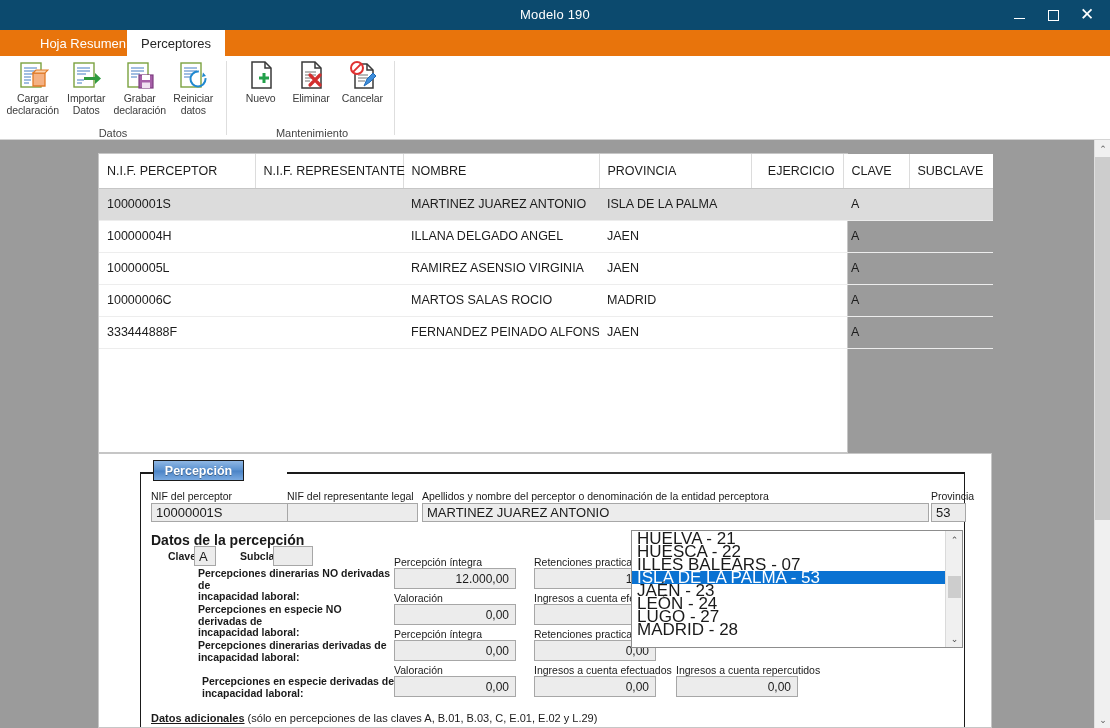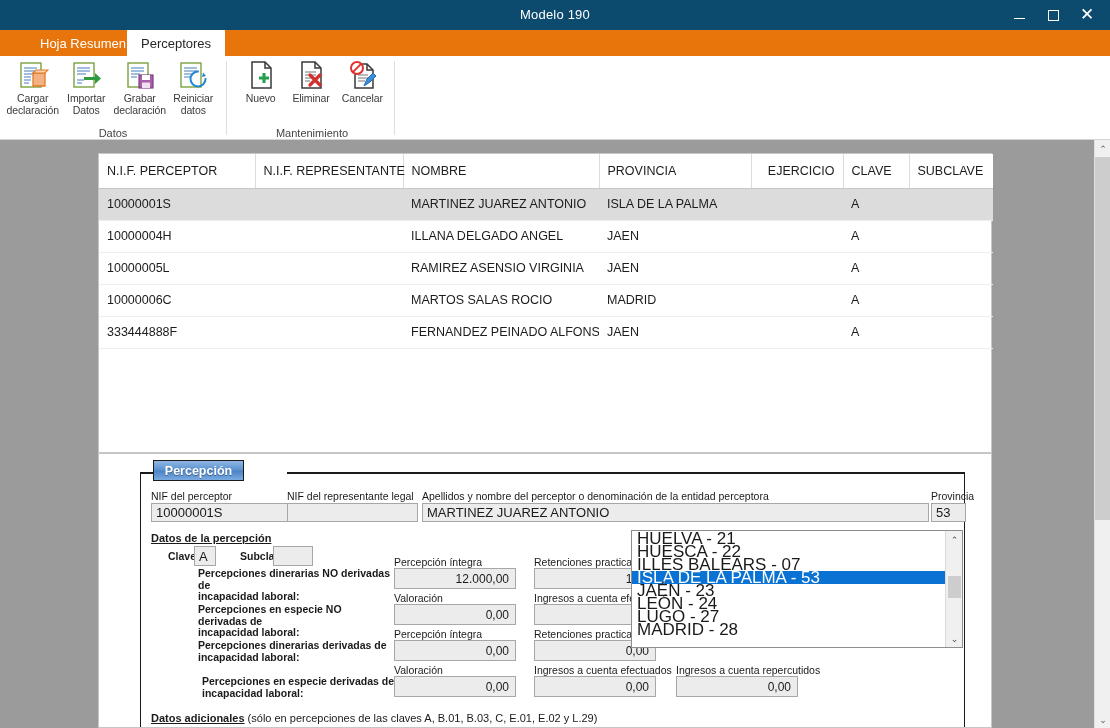--- a/index.html
+++ b/index.html
@@ -92,21 +92,21 @@
   .workarea {
     position: absolute; left: 0; top: 140px;
     width: 1094px; height: 588px;
     background: #9b9b9b;
     overflow: hidden;
   }
 
   
   .grid {
     position: absolute; left: 98px; top: 13px;
-    width: 894px; height: 300px;
+    width: 750px; height: 300px;
     background: #ffffff;
     border: 1px solid #c6c6c6;
   }
   table.dg { width: 100%; border-collapse: collapse; table-layout: fixed; }
   table.dg th {
     height: 34px; font-weight: normal; font-size: 12.5px;
     color: #1c1c1c; text-align: left; padding: 0 8px;
     border-right: 1px solid #dcdcdc;
     border-bottom: 1px solid #c6c6c6;
     background: #ffffff; white-space: nowrap;
@@ -455,21 +455,21 @@
 
         <div class="abs lbl-s" style="left:146px; top:18px;">NIF del representante legal</div>
         <div class="abs fld big" style="left:146px; top:31px; width:131px;"></div>
 
         <div class="abs lbl-s" style="left:281px; top:18px;">Apellidos y nombre del perceptor o denominación de la entidad perceptora</div>
         <div class="abs fld big" style="left:281px; top:31px; width:507px;">MARTINEZ JUAREZ ANTONIO</div>
 
         <div class="abs lbl-s" style="left:790px; top:18px;">Provincia</div>
         <div class="abs fld big" style="left:790px; top:31px; width:35px;">53</div>
 
-        <div class="abs" style="left:10px; top:60px; font-size:11px; font-weight:bold; text-decoration:underline; color:#1a1a1a;">Datos de la percepción</div>
+        <div class="abs" style="left:10px; top:60px; font-size:14px; font-weight:bold; color:#1a1a1a;">Datos de la percepción</div>
 
         <div class="abs lbl-b" style="left:18px; top:79px;">Clave:</div>
         <div class="abs fld big" style="left:53px; top:74px; width:22px; height:20px;">A</div>
         <div class="abs lbl-b" style="left:90px; top:79px;">Subclave:</div>
         <div class="abs fld big" style="left:132px; top:74px; width:40px; height:20px;"></div>
 
         <div class="abs lbl-b" style="left:48px; top:96px; width:195px;">Percepciones dinerarias NO derivadas de<br>incapacidad laboral:</div>
         <div class="abs lbl-s" style="left:253px; top:84px;">Percepción íntegra</div>
         <div class="abs fld r" style="left:253px; top:96px; width:122px; height:21px;">12.000,00</div>
         <div class="abs lbl-s" style="left:393px; top:84px;">Retenciones practicadas</div>

